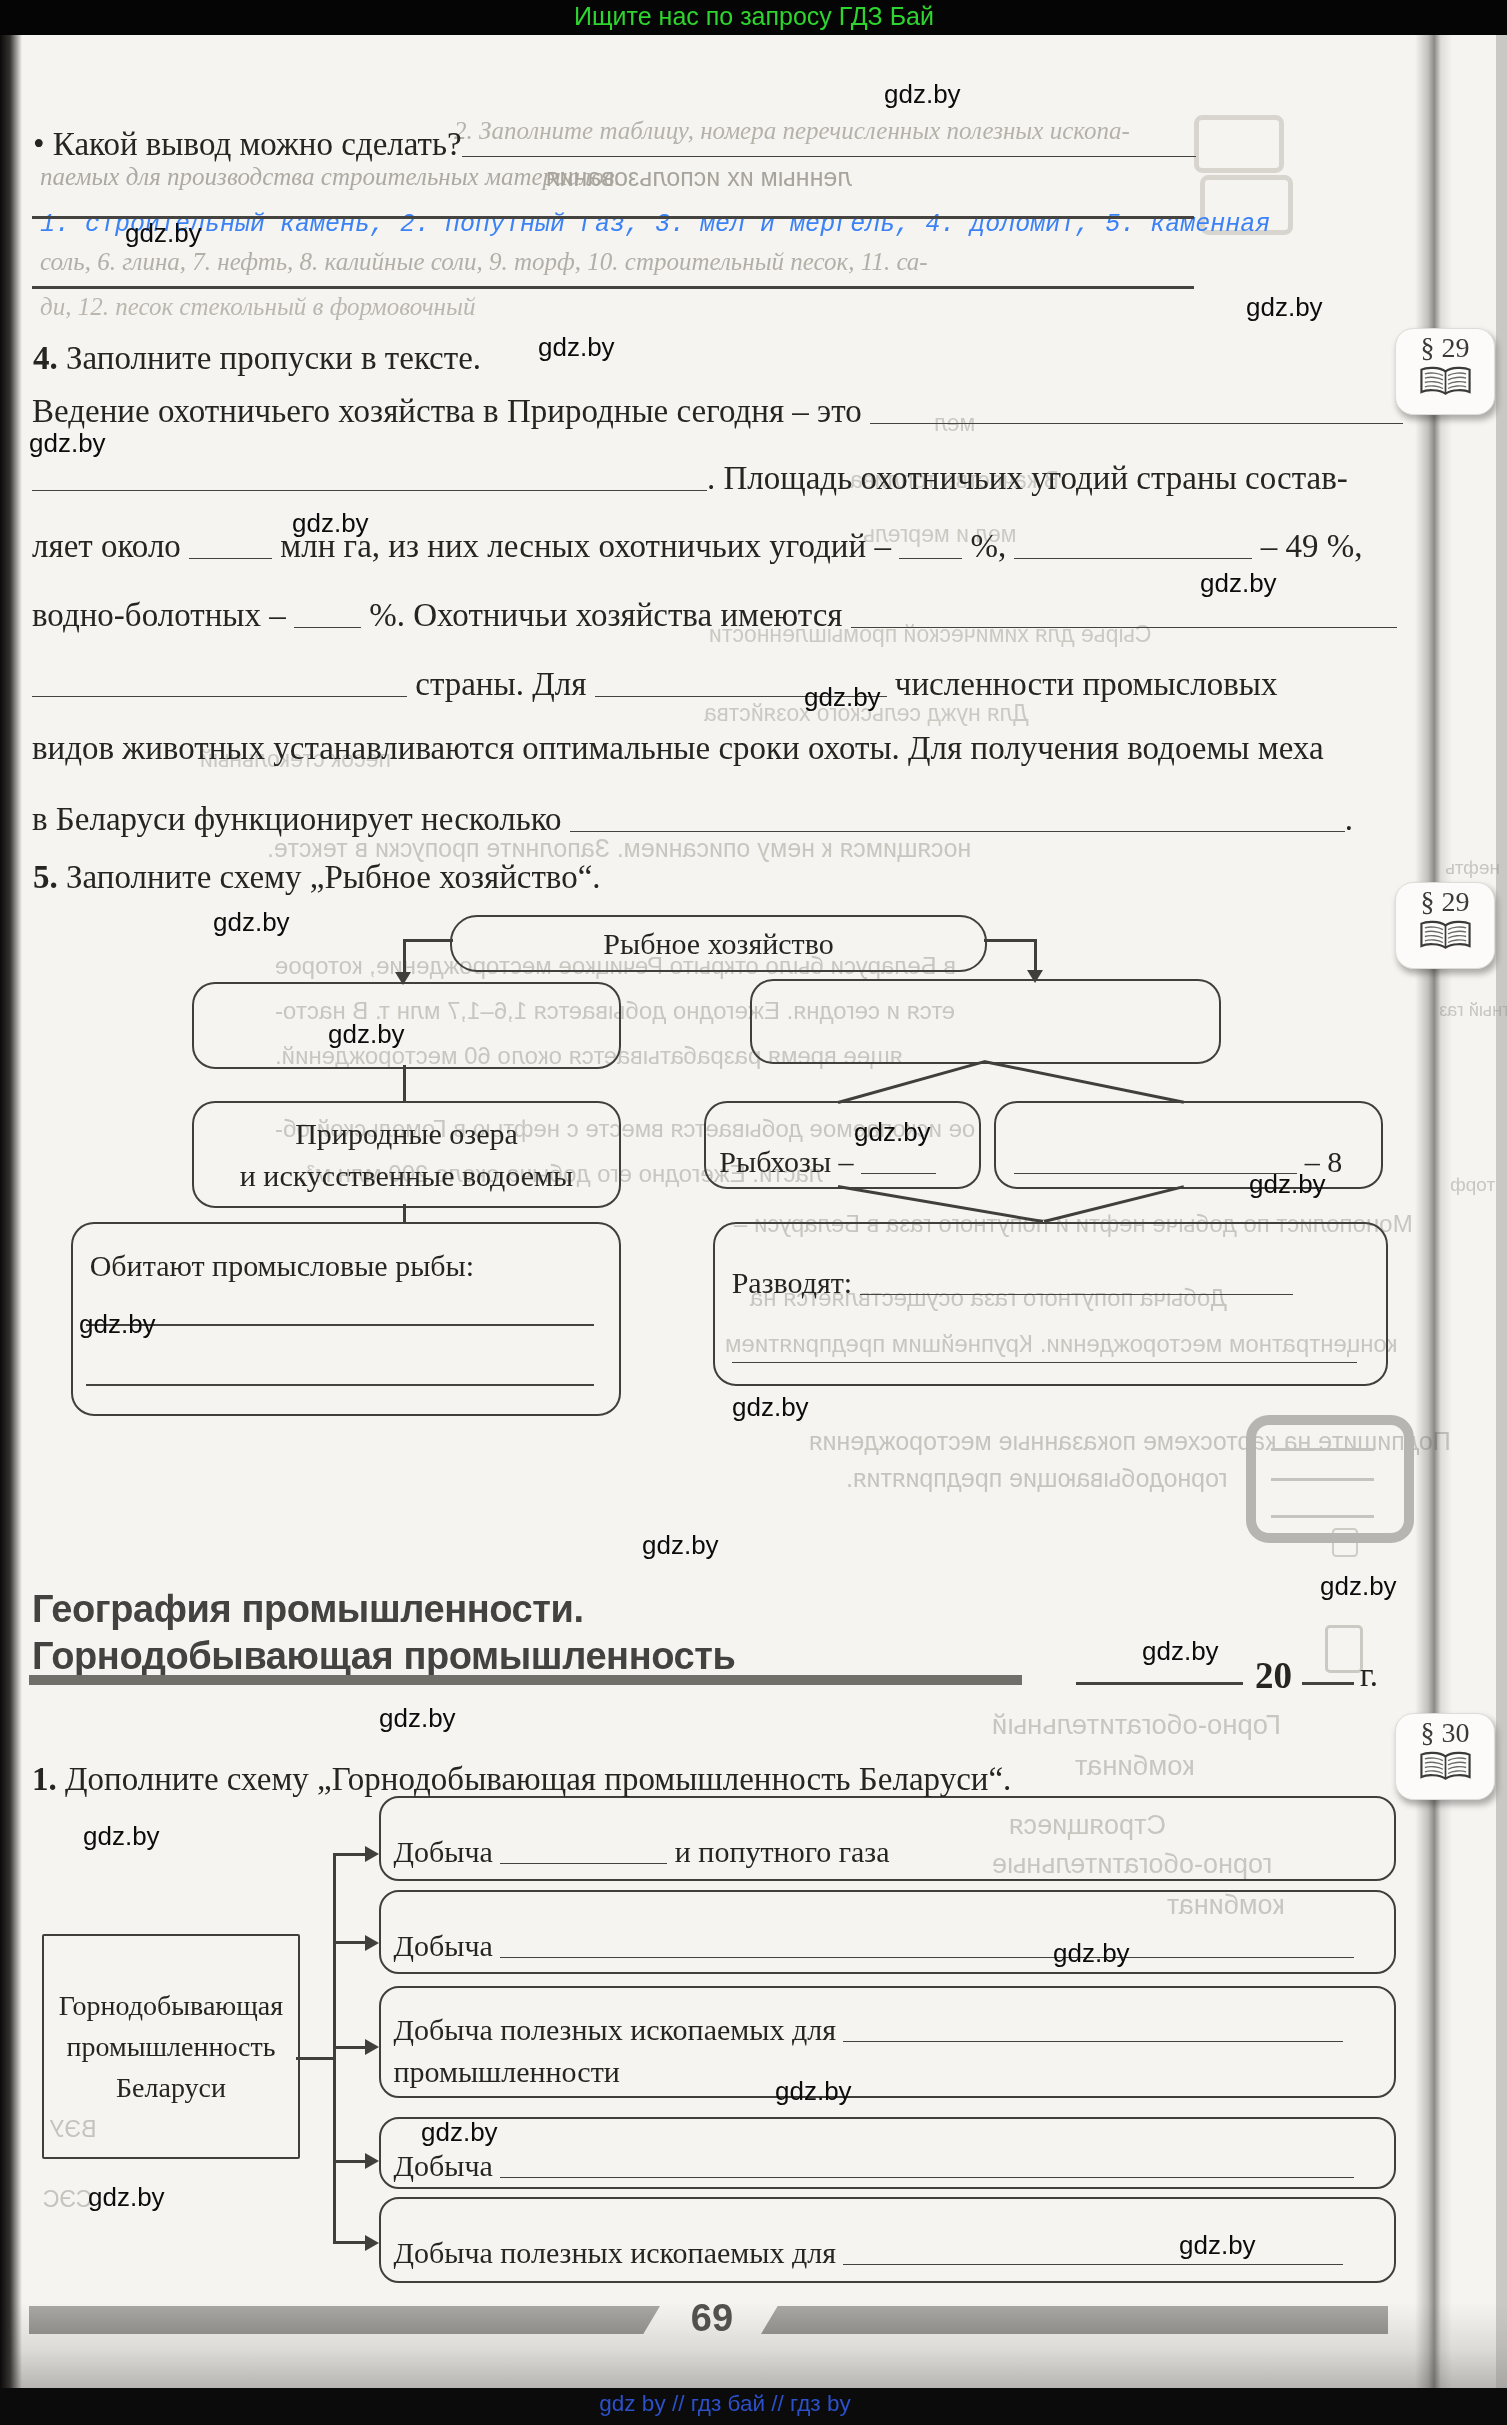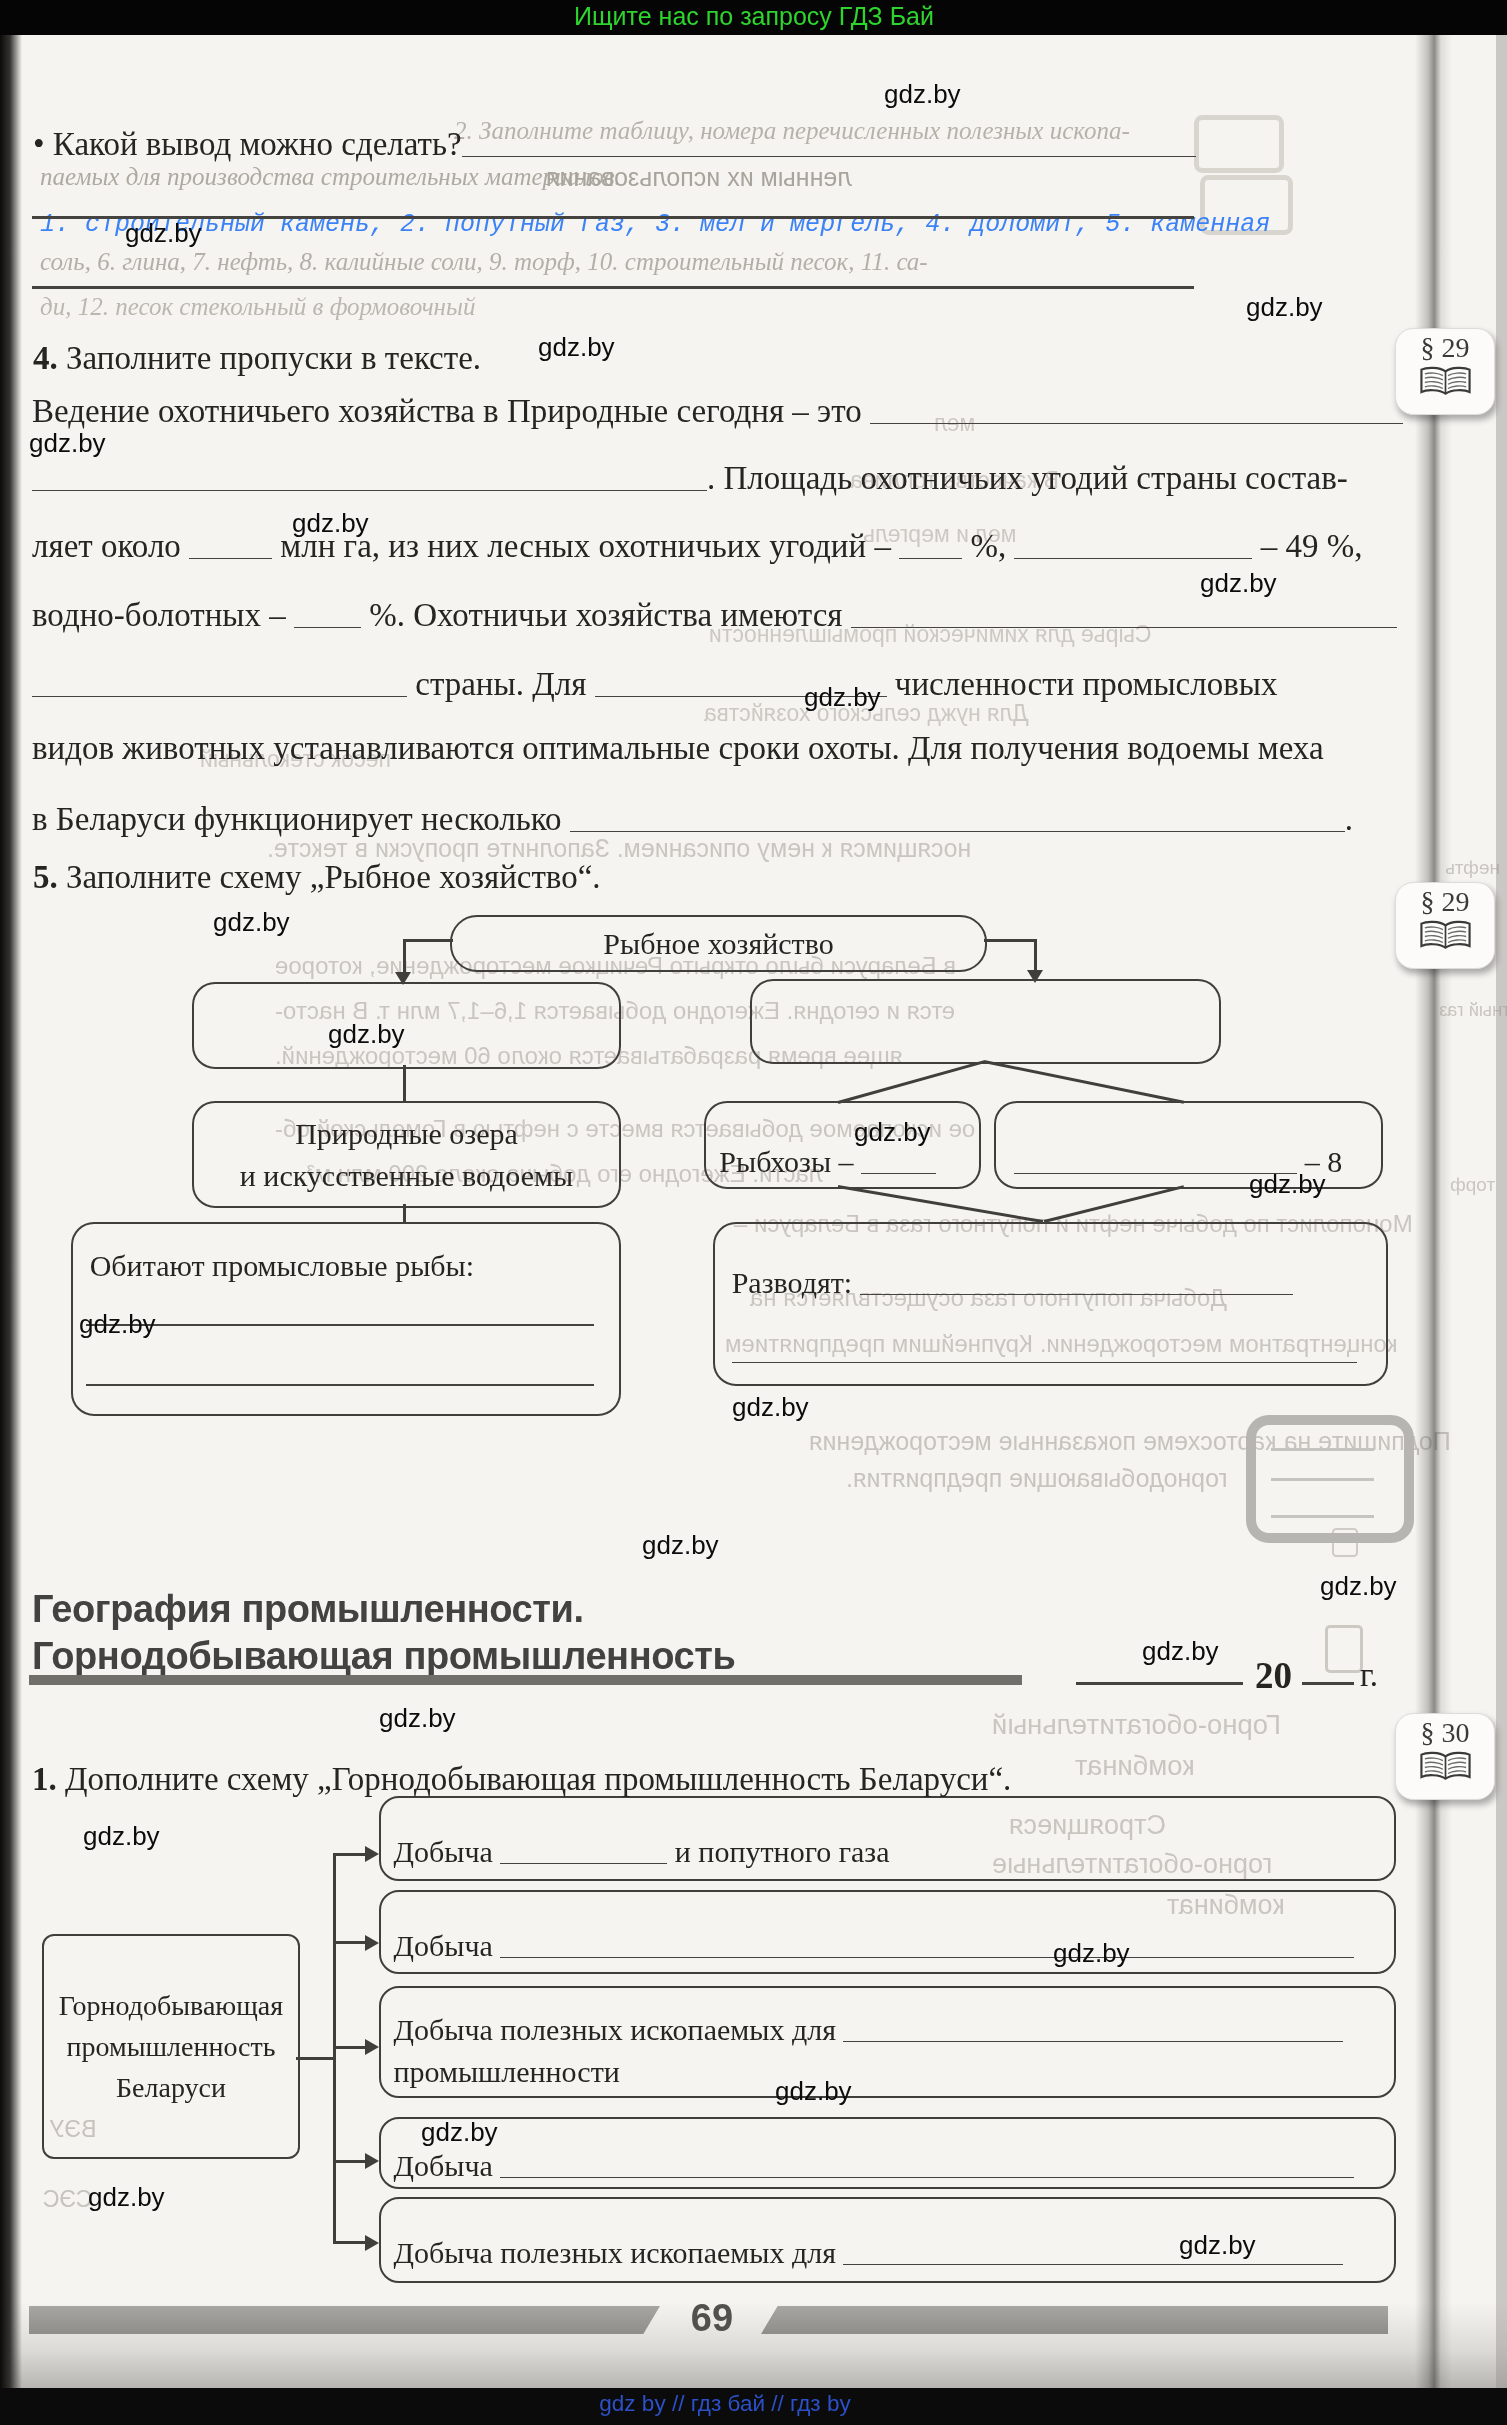--- a/index.html
+++ b/index.html
@@ -141,21 +141,21 @@
   <div class="head" style="left:32px;top:1588px;">География промышленности.</div>
   <div class="head" style="left:32px;top:1635px;">Горнодобывающая промышленность</div>
   <div class="thick-rule"></div>
   <div class="rule-line" style="left:1076px;top:1682px;width:167px;"></div>
   <div class="tl" style="left:1255px;top:1654px;font-weight:bold;font-size:37px;">20</div>
   <div class="rule-line" style="left:1302px;top:1682px;width:52px;"></div>
   <div class="tl" style="left:1360px;top:1657px;">г.</div>
 
   <div class="tl" style="left:32px;top:1724px;margin-top:37px;"><b>1.</b><span> Дополните схему „Горнодобывающая промышленность Беларуси“.</span></div>
 
-  <div class="box" style="left:42px;top:1934px;width:254px;height:221px;border-radius:12px;">
+  <div class="box" style="left:42px;top:1934px;width:254px;height:221px;border-radius:2px;">
     <div class="center-lines" id="mining-root">
         <div style="font-size: 28px; line-height: 41px;">Горнодобывающая</div>
         <div style="font-size: 28px; line-height: 41px;">промышленность</div>
         <div style="font-size: 28px; line-height: 41px;">Беларуси</div>
       </div>
   </div>
   <div class="hline" style="left:296px;top:2057px;width:40px;"></div>
   <div class="vline" style="left:333px;top:1854px;height:390px;"></div>
 
   <div class="hline" style="left:333px;top:1853px;width:33px;"></div>

